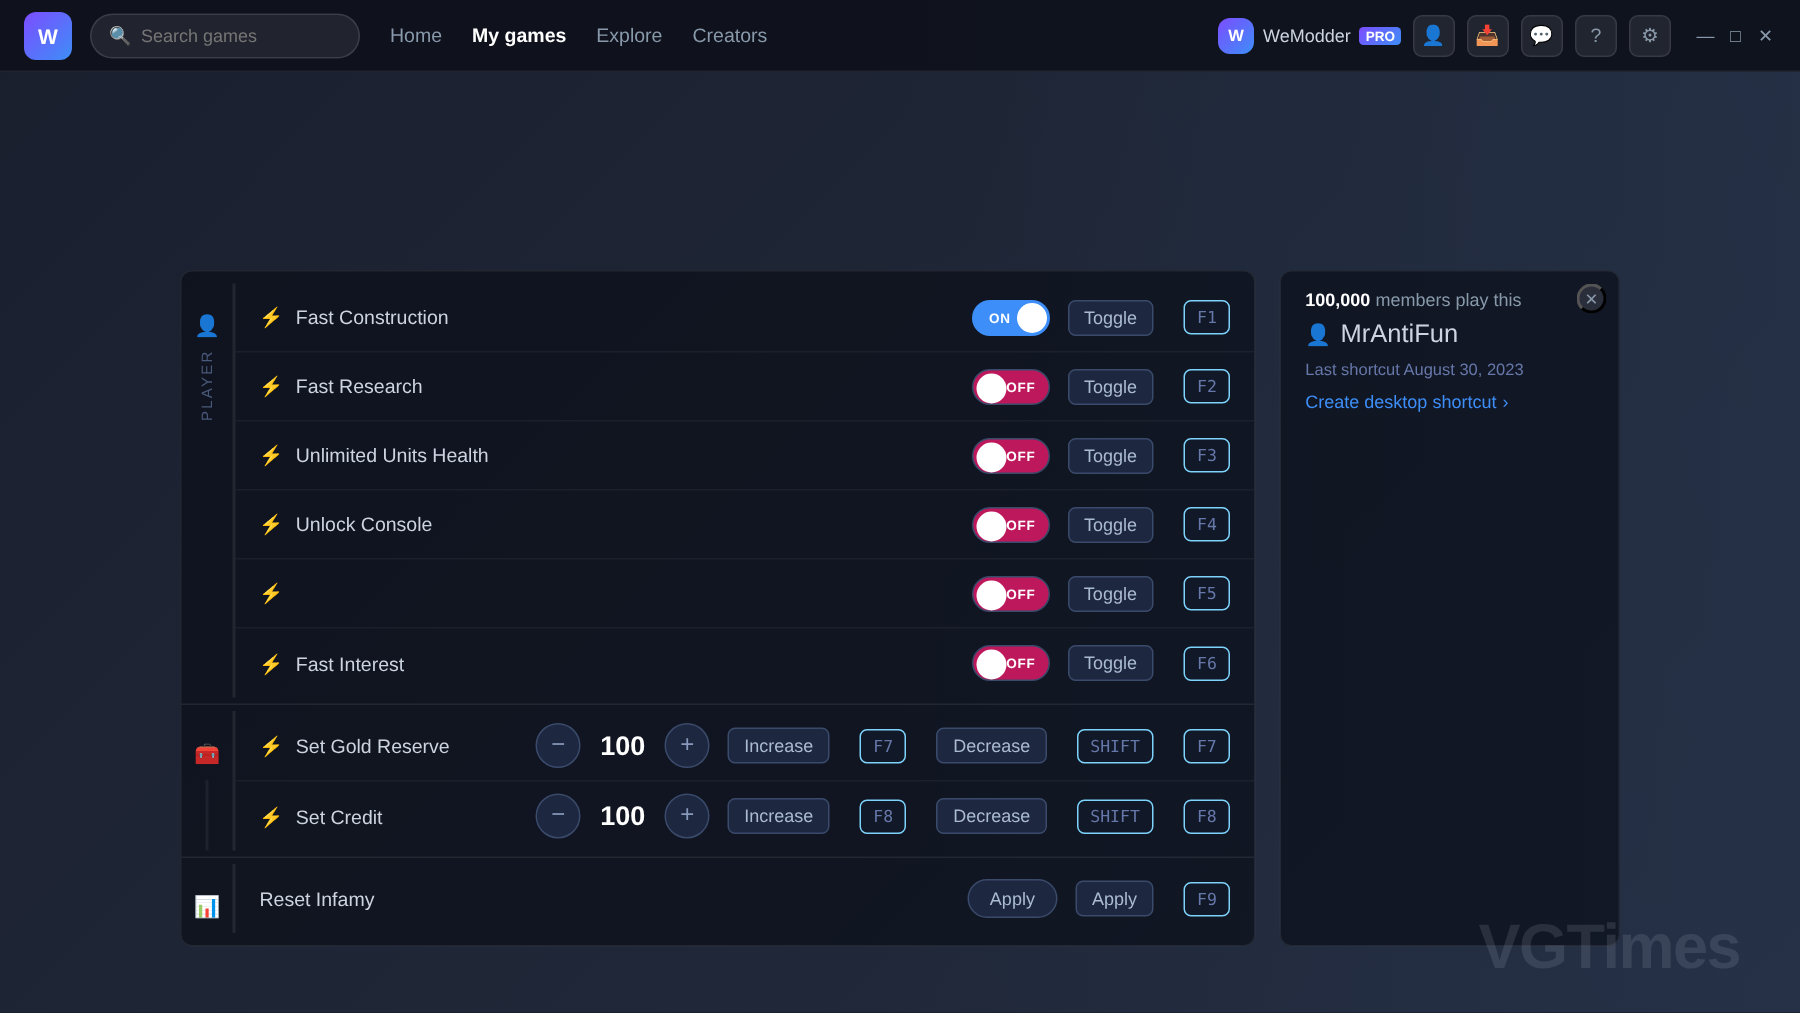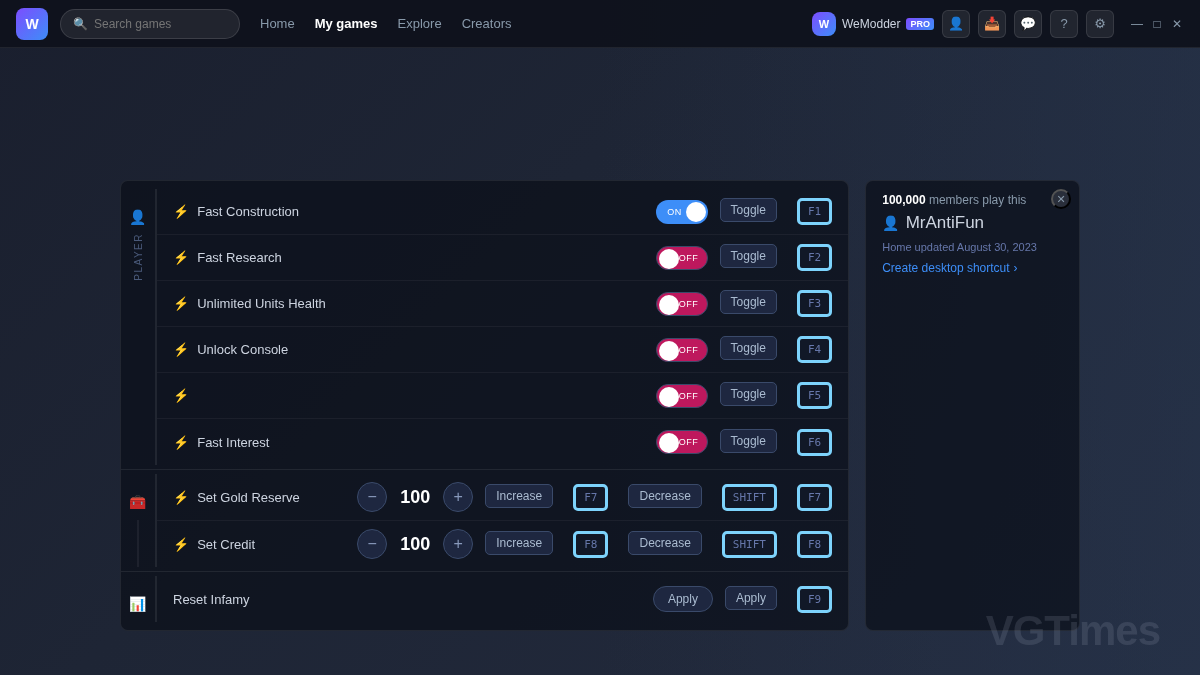--- a/index.html
+++ b/index.html
@@ -321,21 +321,21 @@
     }
     .toggle-switch.on {
       background: #3d8ef8;
     }
     .toggle-switch.off {
       background: #be185d;
       border: 1px solid #3a4a6a;
     }
     .toggle-label {
       font-size: 9px;
-      font-weight: 400;
+      font-weight: 700;
       color: white;
       width: 100%;
       text-align: center;
       padding-left: 4px;
       letter-spacing: 0.5px;
     }
     .toggle-switch.on .toggle-label { padding-left: 0; padding-right: 14px; }
     .toggle-switch.off .toggle-label { padding-left: 14px; padding-right: 0; }
     .toggle-knob {
       position: absolute;
@@ -347,39 +347,39 @@
     }
     .toggle-switch.on .toggle-knob { right: 2px; }
     .toggle-switch.off .toggle-knob { left: 2px; }
 
     .spacer { flex: 1; }
 
     
     .key-group {
       display: flex;
       gap: 20px;
-      align-items: flex-start;
+      align-items: center;
     }
     .key-btn {
       background: #1e2740;
       border: 1px solid #3a4a6a;
       border-radius: 5px;
       padding: 4px 10px;
       font-size: 11px;
       color: #8899bb;
       cursor: pointer;
       white-space: nowrap;
     }
     .key-btn.label-btn {
       color: #aabbd0;
       font-size: 12px;
     }
     .key-code {
       background: #111827;
-      border: 3px solid #7dd3fc;
+      border: 1px solid #7dd3fc;
       border-radius: 5px;
       padding: 4px 8px;
       font-size: 11px;
       color: #6677aa;
       font-family: monospace;
     }
 
     
     .stepper-group {
       display: flex;
@@ -765,21 +765,21 @@
     <button class="close-panel-btn">✕</button>
     <p class="members-text">
       <span class="members-count">100,000</span>
       <span> </span><span>members play this</span>
     </p>
     <div class="user-row">
       <span class="user-avatar-icon">👤</span>
       <span class="username">MrAntiFun</span>
     </div>
     <p class="updated-text">
-      <span>Home updated</span>
+      <span>Last shortcut</span>
       <span class="updated-date"> </span><span>August 30, 2023</span>
     </p>
     <div class="shortcut-link">
       <span>Create desktop shortcut</span>
       <span>›</span>
     </div>
   </div>
 
 </div>
 

